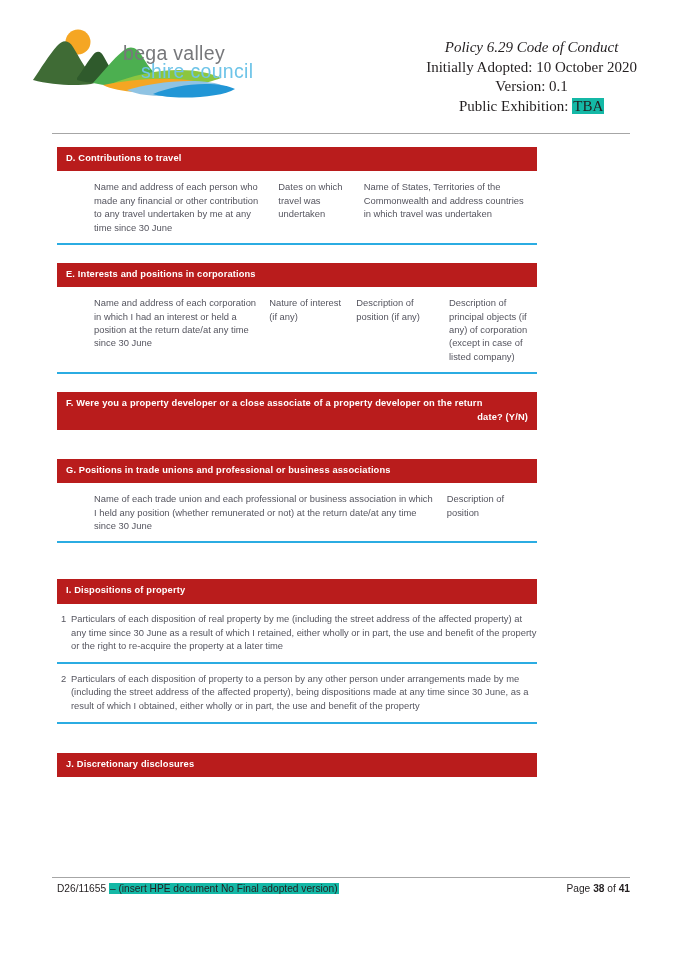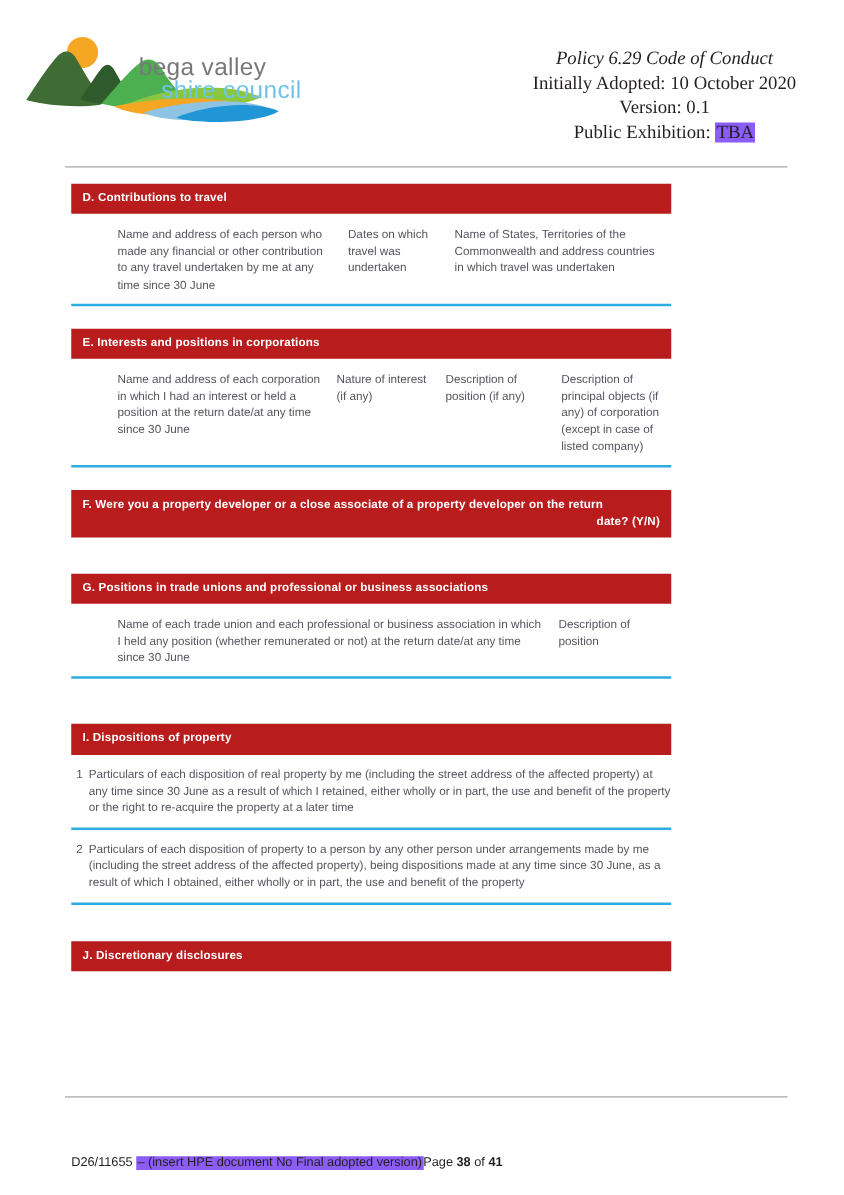--- a/index.html
+++ b/index.html
@@ -26,21 +26,21 @@
   
   .header {
     position: absolute;
     left: 0;
     top: 0;
     width: 675px;
     height: 120px;
   }
   .logo {
     position: absolute;
-    left: 19px;
+    left: 31px;
     top: 28px;
     width: 225px;
     height: 72px;
     text-decoration: underline;
   }
   .logo svg { display: block; }
 
   .header-meta {
     position: absolute;
     right: 38px;
@@ -49,21 +49,21 @@
     line-height: 1.30;
     font-size: 15px;
     color: #231f20;
     font-family: Liberation Serif, serif;
   }
   .header-meta .line { white-space: nowrap; }
   .header-meta .policy {
     font-style: italic;
   }
   .hl {
-    background: #8b5cf6;
+    background: #14b8a6;
     padding: 0 1px;
   }
 
   
   .top-rule {
     position: absolute;
     left: 52px;
     top: 133px;
     width: 578px;
     height: 0;
@@ -140,23 +140,22 @@
     border-top: 1px solid #a6a6a6;
   }
   .footer {
     position: absolute;
     left: 57px;
     top: 883px;
     width: 573px;
     font-size: 10.2px;
     color: #231f20;
     display: flex;
-    justify-content: flex-start;
+    justify-content: space-between;
     align-items: baseline;
-    margin-top: 42px;
   }
   .footer-right { white-space: nowrap; }
   .footer b { font-weight: bold; }
 </style>
 </head>
 <body>
 
 <div class="page">
 
   <div class="header">

